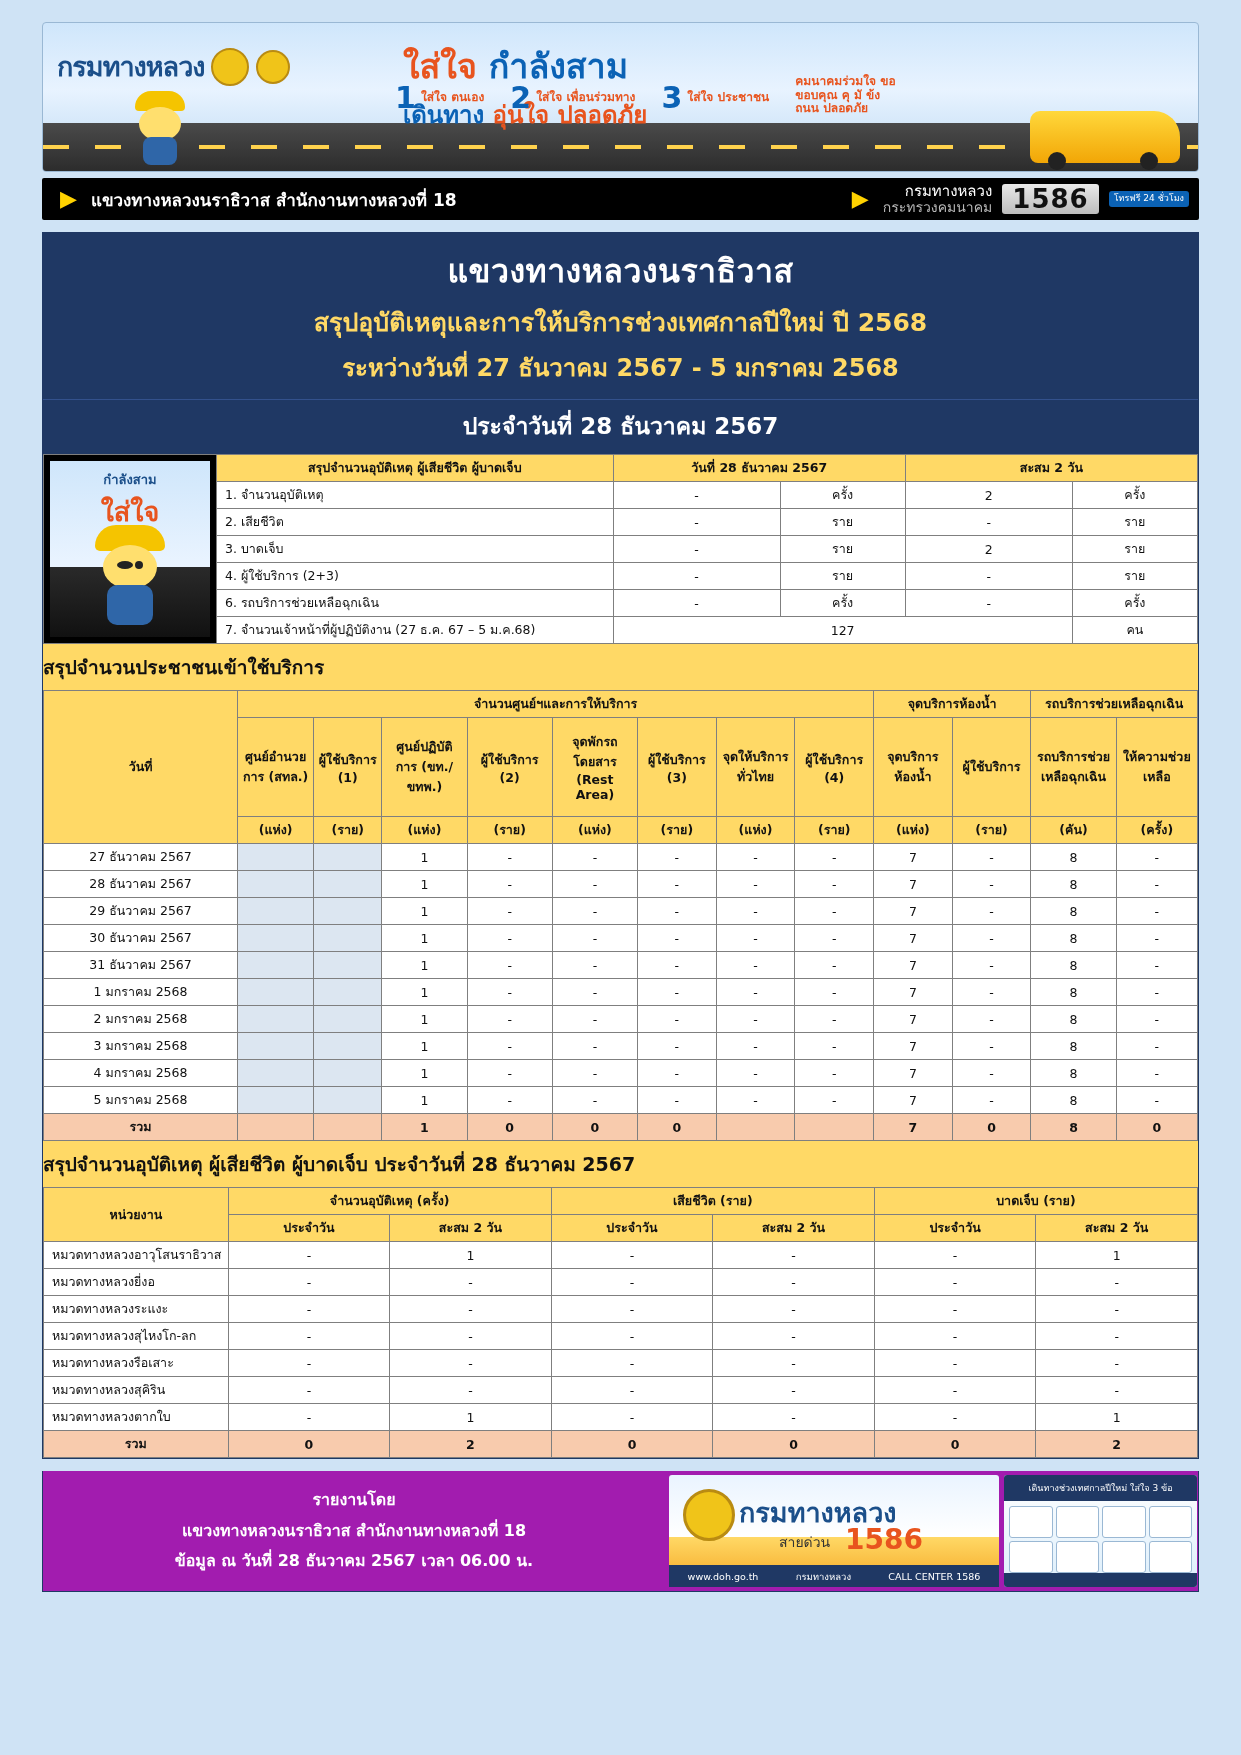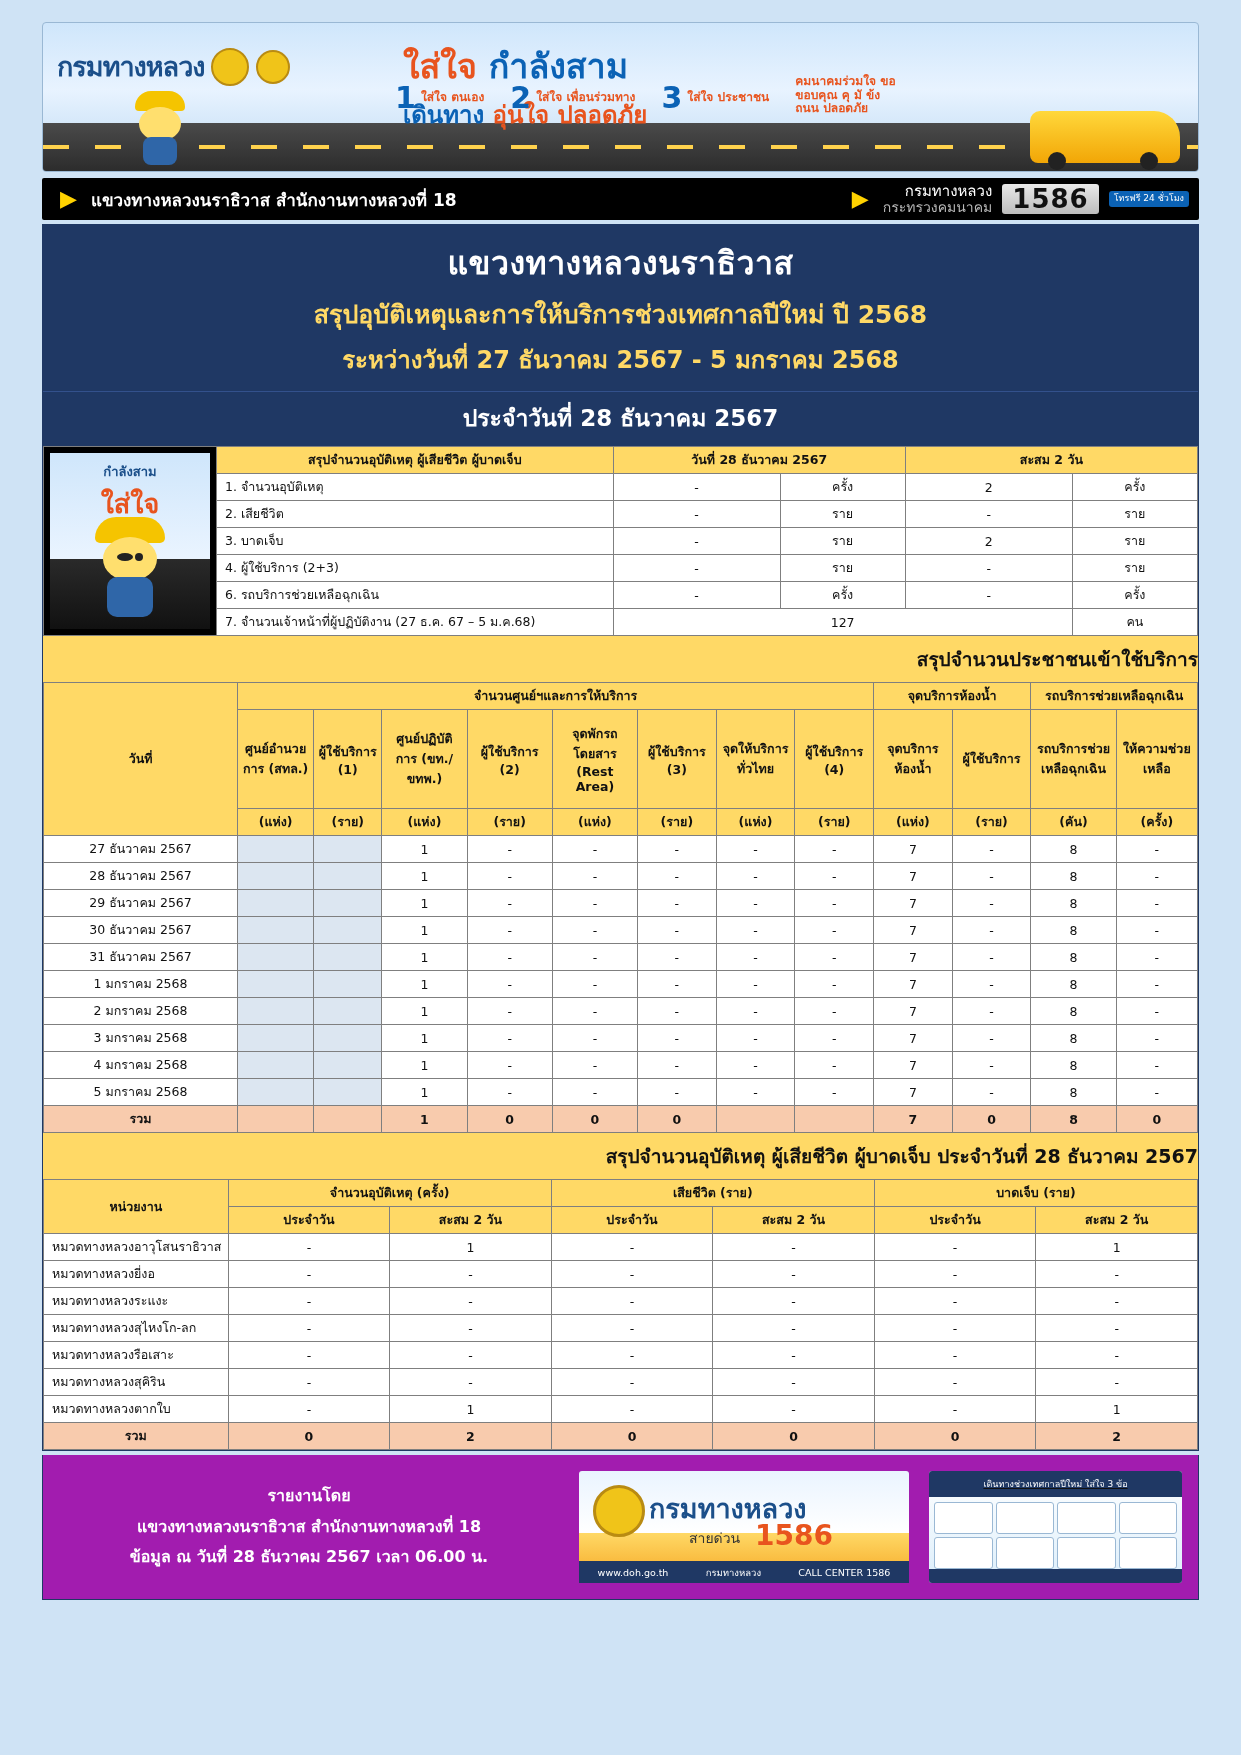--- a/index.html
+++ b/index.html
@@ -65,37 +65,37 @@
   .bb-right{display:flex;align-items:center;gap:10px;padding-right:10px;}
   .bb-doh{color:#fff;font-size:15px;line-height:1.05;text-align:right;}
   .bb-doh small{display:block;color:#b9b9b9;font-size:14px;}
   .bb-1586{
     background:linear-gradient(180deg,#e9e9e9,#bdbdbd);color:#111;font-weight:bold;font-size:26px;
     padding:0 10px;border-radius:3px;letter-spacing:1px;
   }
   .bb-24{background:#0b62b5;color:#fff;font-size:9px;padding:3px 5px;border-radius:3px;text-align:center;line-height:1.1;}
 
   
-  .sheet{margin:4px 42px;background:#fff;border:1px solid #1f3864;}
+  .sheet{margin:12px 42px;background:#fff;border:1px solid #1f3864;}
   .navy{background:#1f3864;color:#fff;text-align:center;padding:12px 6px 10px 6px;}
   .navy h1{margin:0;font-size:32px;font-weight:bold;letter-spacing:.5px;}
   .navy h2{margin:6px 0 0 0;font-size:25px;font-weight:bold;color:#ffd966;}
   .navy h3{margin:6px 0 2px 0;font-size:24px;font-weight:bold;color:#ffd966;}
   .daybar{background:#1f3864;color:#fff;text-align:center;font-size:23px;font-weight:bold;
     padding:8px 0 10px 0;border-top:1px solid #33518c;}
 
   
   table{border-collapse:collapse;width:100%;}
   td,th{border:1px solid #7f7f7f;font-size:12.5px;padding:3px 4px;}
   .c{text-align:center;}
   .l{text-align:left;padding-left:8px;}
   .hdr-yellow{background:#ffd966;font-weight:bold;text-align:center;}
   .hdr-lblue{background:#dce6f1;}
   .sum-row td{background:#f8cbad;font-weight:bold;}
-  .band{background:#ffd966;text-align:right;font-weight:bold;font-size:19px;padding:8px 0;}
+  .band{background:#ffd966;text-align:left;font-weight:bold;font-size:19px;padding:8px 0;}
 
   .topgrid{display:flex;}
   .mascot-cell{
     width:172px;background:#000;position:relative;flex:0 0 172px;border:1px solid #7f7f7f;border-right:none;
   }
   .mascot-inner{position:absolute;inset:6px;background:linear-gradient(180deg,#cfe6fb,#eaf4ff 60%,#2a2a2a 60%,#111 100%);}
   .mascot-inner .txt{position:absolute;top:8px;left:0;width:100%;text-align:center;}
   .mascot-inner .txt .t1{font-size:13px;color:#1b4f8a;font-weight:bold;}
   .mascot-inner .txt .t2{font-size:27px;color:#e8541e;font-weight:bold;}
   .m2{position:absolute;left:50%;transform:translateX(-50%);bottom:8px;width:78px;height:104px;}
@@ -114,22 +114,22 @@
   .foot-mid{
     width:330px;height:112px;margin:4px;background:linear-gradient(180deg,#eaf4ff 0%,#ffffff 55%,#ffd966 55%,#f5a623 100%);
     position:relative;border-radius:3px;
   }
   .foot-mid .fm-logo{position:absolute;left:14px;top:14px;width:46px;height:46px;border-radius:50%;background:#f0c419;border:3px solid #b98b12;}
   .foot-mid .fm-title{position:absolute;left:70px;top:16px;font-size:27px;font-weight:bold;color:#1b4f8a;}
   .foot-mid .fm-hot{position:absolute;left:110px;top:56px;font-size:14px;color:#333;}
   .foot-mid .fm-num{position:absolute;left:176px;top:48px;font-size:28px;font-weight:bold;color:#e8541e;}
   .foot-mid .fm-bar{position:absolute;left:0;bottom:0;width:100%;height:22px;background:#1f3864;color:#fff;font-size:9.5px;
     display:flex;align-items:center;justify-content:space-around;}
-  .foot-right{width:253px;height:112px;margin:16px;border-radius:3px;
-    background:linear-gradient(180deg,#ffffff,#dceefb);position:relative;overflow:hidden;text-decoration:underline;}
+  .foot-right{width:193px;height:112px;margin:1px;border-radius:3px;
+    background:linear-gradient(180deg,#ffffff,#dceefb);position:relative;overflow:hidden;}
   .foot-right .fr-top{height:26px;background:#1f3864;color:#fff;font-size:9px;display:flex;align-items:center;justify-content:center;text-align:center;padding:0 4px;}
   .foot-right .fr-grid{display:grid;grid-template-columns:repeat(4,1fr);gap:3px;padding:5px;}
   .foot-right .fr-cell{height:30px;background:#fff;border:1px solid #9ab8d4;border-radius:3px;}
   .foot-right .fr-bot{position:absolute;bottom:0;left:0;width:100%;height:14px;background:#1f3864;}
 </style>
 </head>
 <body>
 
 <div class="page">
 

